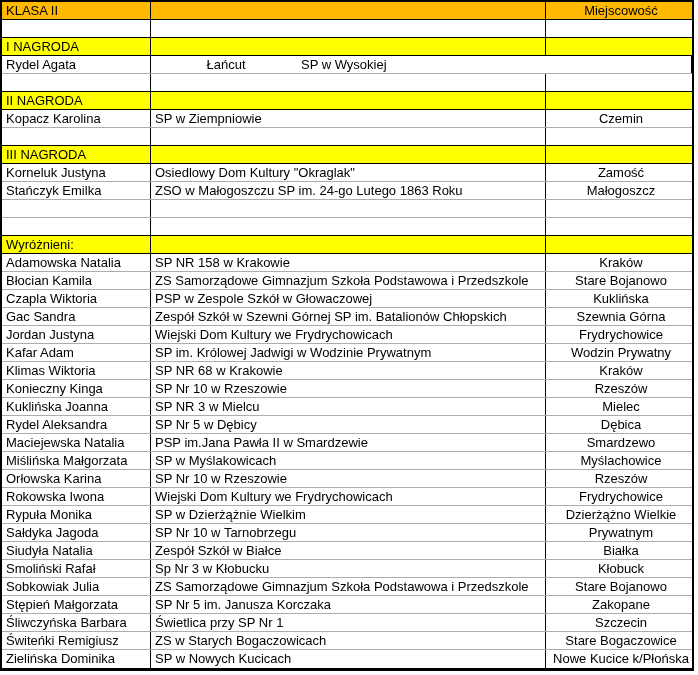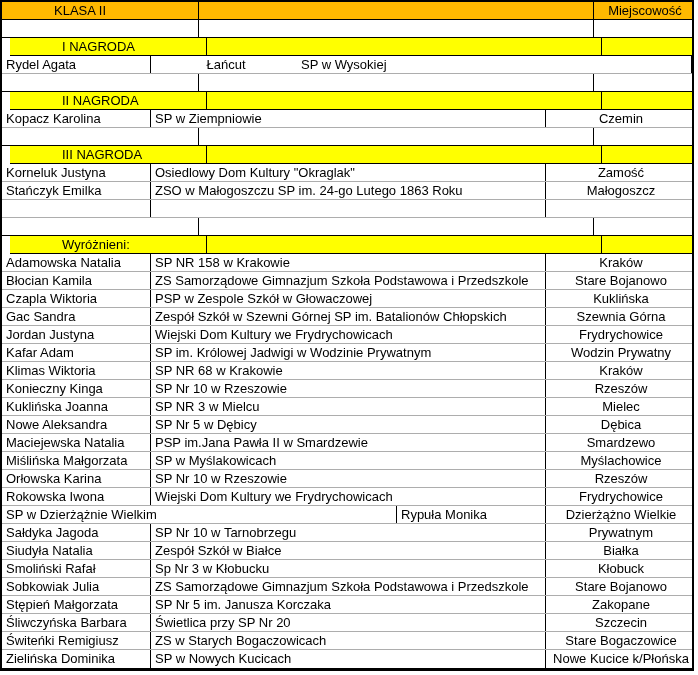--- a/index.html
+++ b/index.html
@@ -24,23 +24,23 @@
     background: #ffffff;
   }
   .row {
     display: flex;
     height: 18px;
     box-sizing: border-box;
     border-bottom: 1px solid var(--grid, #adadad);
     background: #ffffff;
   }
   .row:last-child { border-bottom: none; }
-  .row.black-bottom { border-bottom-color: var(--border, #000); padding-left: 48px; }
+  .row.black-bottom { border-bottom-color: var(--border, #000); }
   .row.orange { background: var(--orange, #ffb900); }
-  .row.yellow { background: var(--yellow, #ffff00); margin-left: 8px; }
+  .row.yellow { background: var(--yellow, #ffff00); }
   .cell {
     box-sizing: border-box;
     padding-left: 4px;
     font-size: 13px;
     line-height: 17px;
     color: #000000;
     white-space: nowrap;
     overflow: hidden;
   }
   .c1 { width: 149px; border-right: 1px solid var(--border, #000); }
@@ -160,21 +160,21 @@
     <div class="cell c1">Konieczny Kinga</div>
     <div class="cell c2">SP Nr 10 w Rzeszowie</div>
     <div class="cell c3">Rzeszów</div>
   </div>
     <div class="row">
     <div class="cell c1">Kuklińska Joanna</div>
     <div class="cell c2">SP NR 3 w Mielcu</div>
     <div class="cell c3">Mielec</div>
   </div>
     <div class="row">
-    <div class="cell c1">Nowe Aleksandra</div>
+    <div class="cell c1">Rydel Aleksandra</div>
     <div class="cell c2">SP Nr 5 w Dębicy</div>
     <div class="cell c3">Dębica</div>
   </div>
     <div class="row">
     <div class="cell c1">Maciejewska Natalia</div>
     <div class="cell c2">PSP im.Jana Pawła II w Smardzewie</div>
     <div class="cell c3">Smardzewo</div>
   </div>
     <div class="row">
     <div class="cell c1">Miślińska Małgorzata</div>
@@ -185,22 +185,22 @@
     <div class="cell c1">Orłowska Karina</div>
     <div class="cell c2">SP Nr 10 w Rzeszowie</div>
     <div class="cell c3">Rzeszów</div>
   </div>
     <div class="row">
     <div class="cell c1">Rokowska Iwona</div>
     <div class="cell c2">Wiejski Dom Kultury we Frydrychowicach</div>
     <div class="cell c3">Frydrychowice</div>
   </div>
     <div class="row">
+    <div class="cell c1">Rypuła Monika</div>
     <div class="cell c2">SP w Dzierżążnie Wielkim</div>
-    <div class="cell c1">Rypuła Monika</div>
     <div class="cell c3">Dzierżążno Wielkie</div>
   </div>
     <div class="row">
     <div class="cell c1">Sałdyka Jagoda</div>
     <div class="cell c2">SP Nr 10 w Tarnobrzegu</div>
     <div class="cell c3">Prywatnym</div>
   </div>
     <div class="row">
     <div class="cell c1">Siudyła Natalia</div>
     <div class="cell c2">Zespół Szkół w Białce</div>
@@ -216,21 +216,21 @@
     <div class="cell c2">ZS Samorządowe Gimnazjum Szkoła Podstawowa i Przedszkole</div>
     <div class="cell c3">Stare Bojanowo</div>
   </div>
     <div class="row">
     <div class="cell c1">Stępień Małgorzata</div>
     <div class="cell c2">SP Nr 5 im. Janusza Korczaka</div>
     <div class="cell c3">Zakopane</div>
   </div>
     <div class="row">
     <div class="cell c1">Śliwczyńska Barbara</div>
-    <div class="cell c2">Świetlica przy SP Nr 20</div>
+    <div class="cell c2">Świetlica przy SP Nr 1</div>
     <div class="cell c3">Szczecin</div>
   </div>
     <div class="row">
     <div class="cell c1">Świteńki Remigiusz</div>
     <div class="cell c2">ZS w Starych Bogaczowicach</div>
     <div class="cell c3">Stare Bogaczowice</div>
   </div>
     <div class="row">
     <div class="cell c1">Zielińska Dominika</div>
     <div class="cell c2">SP w Nowych Kucicach</div>

